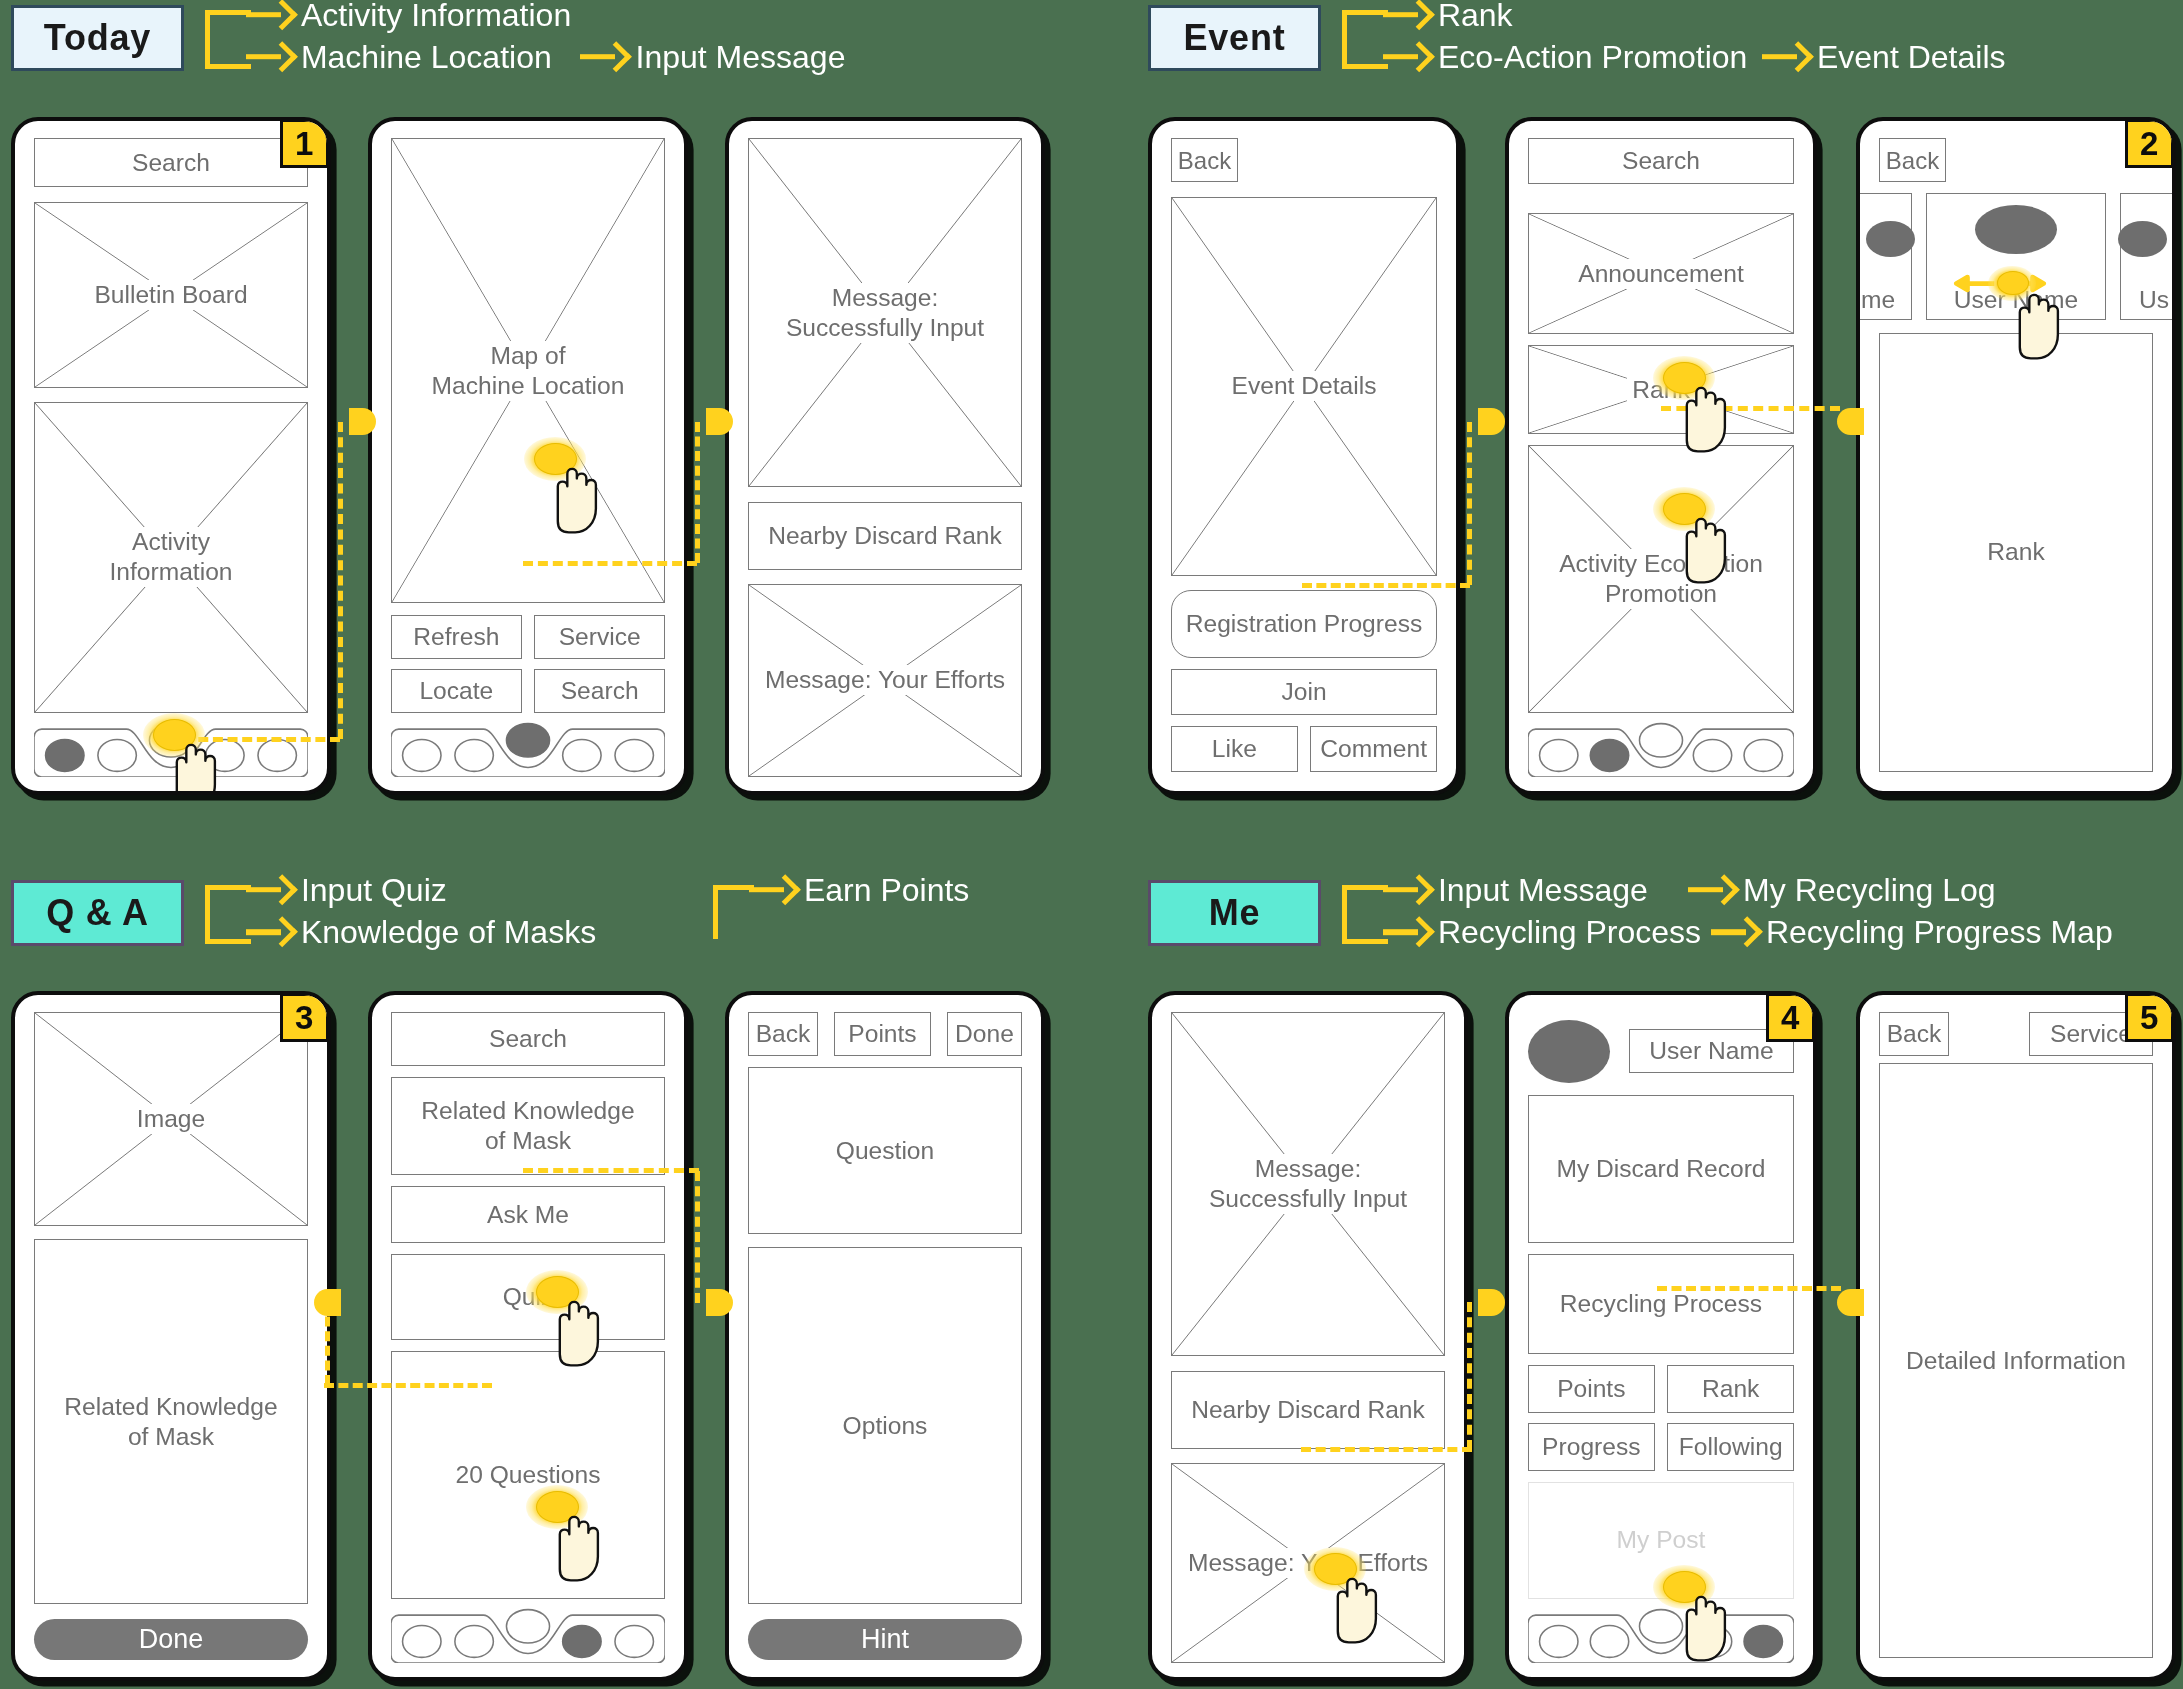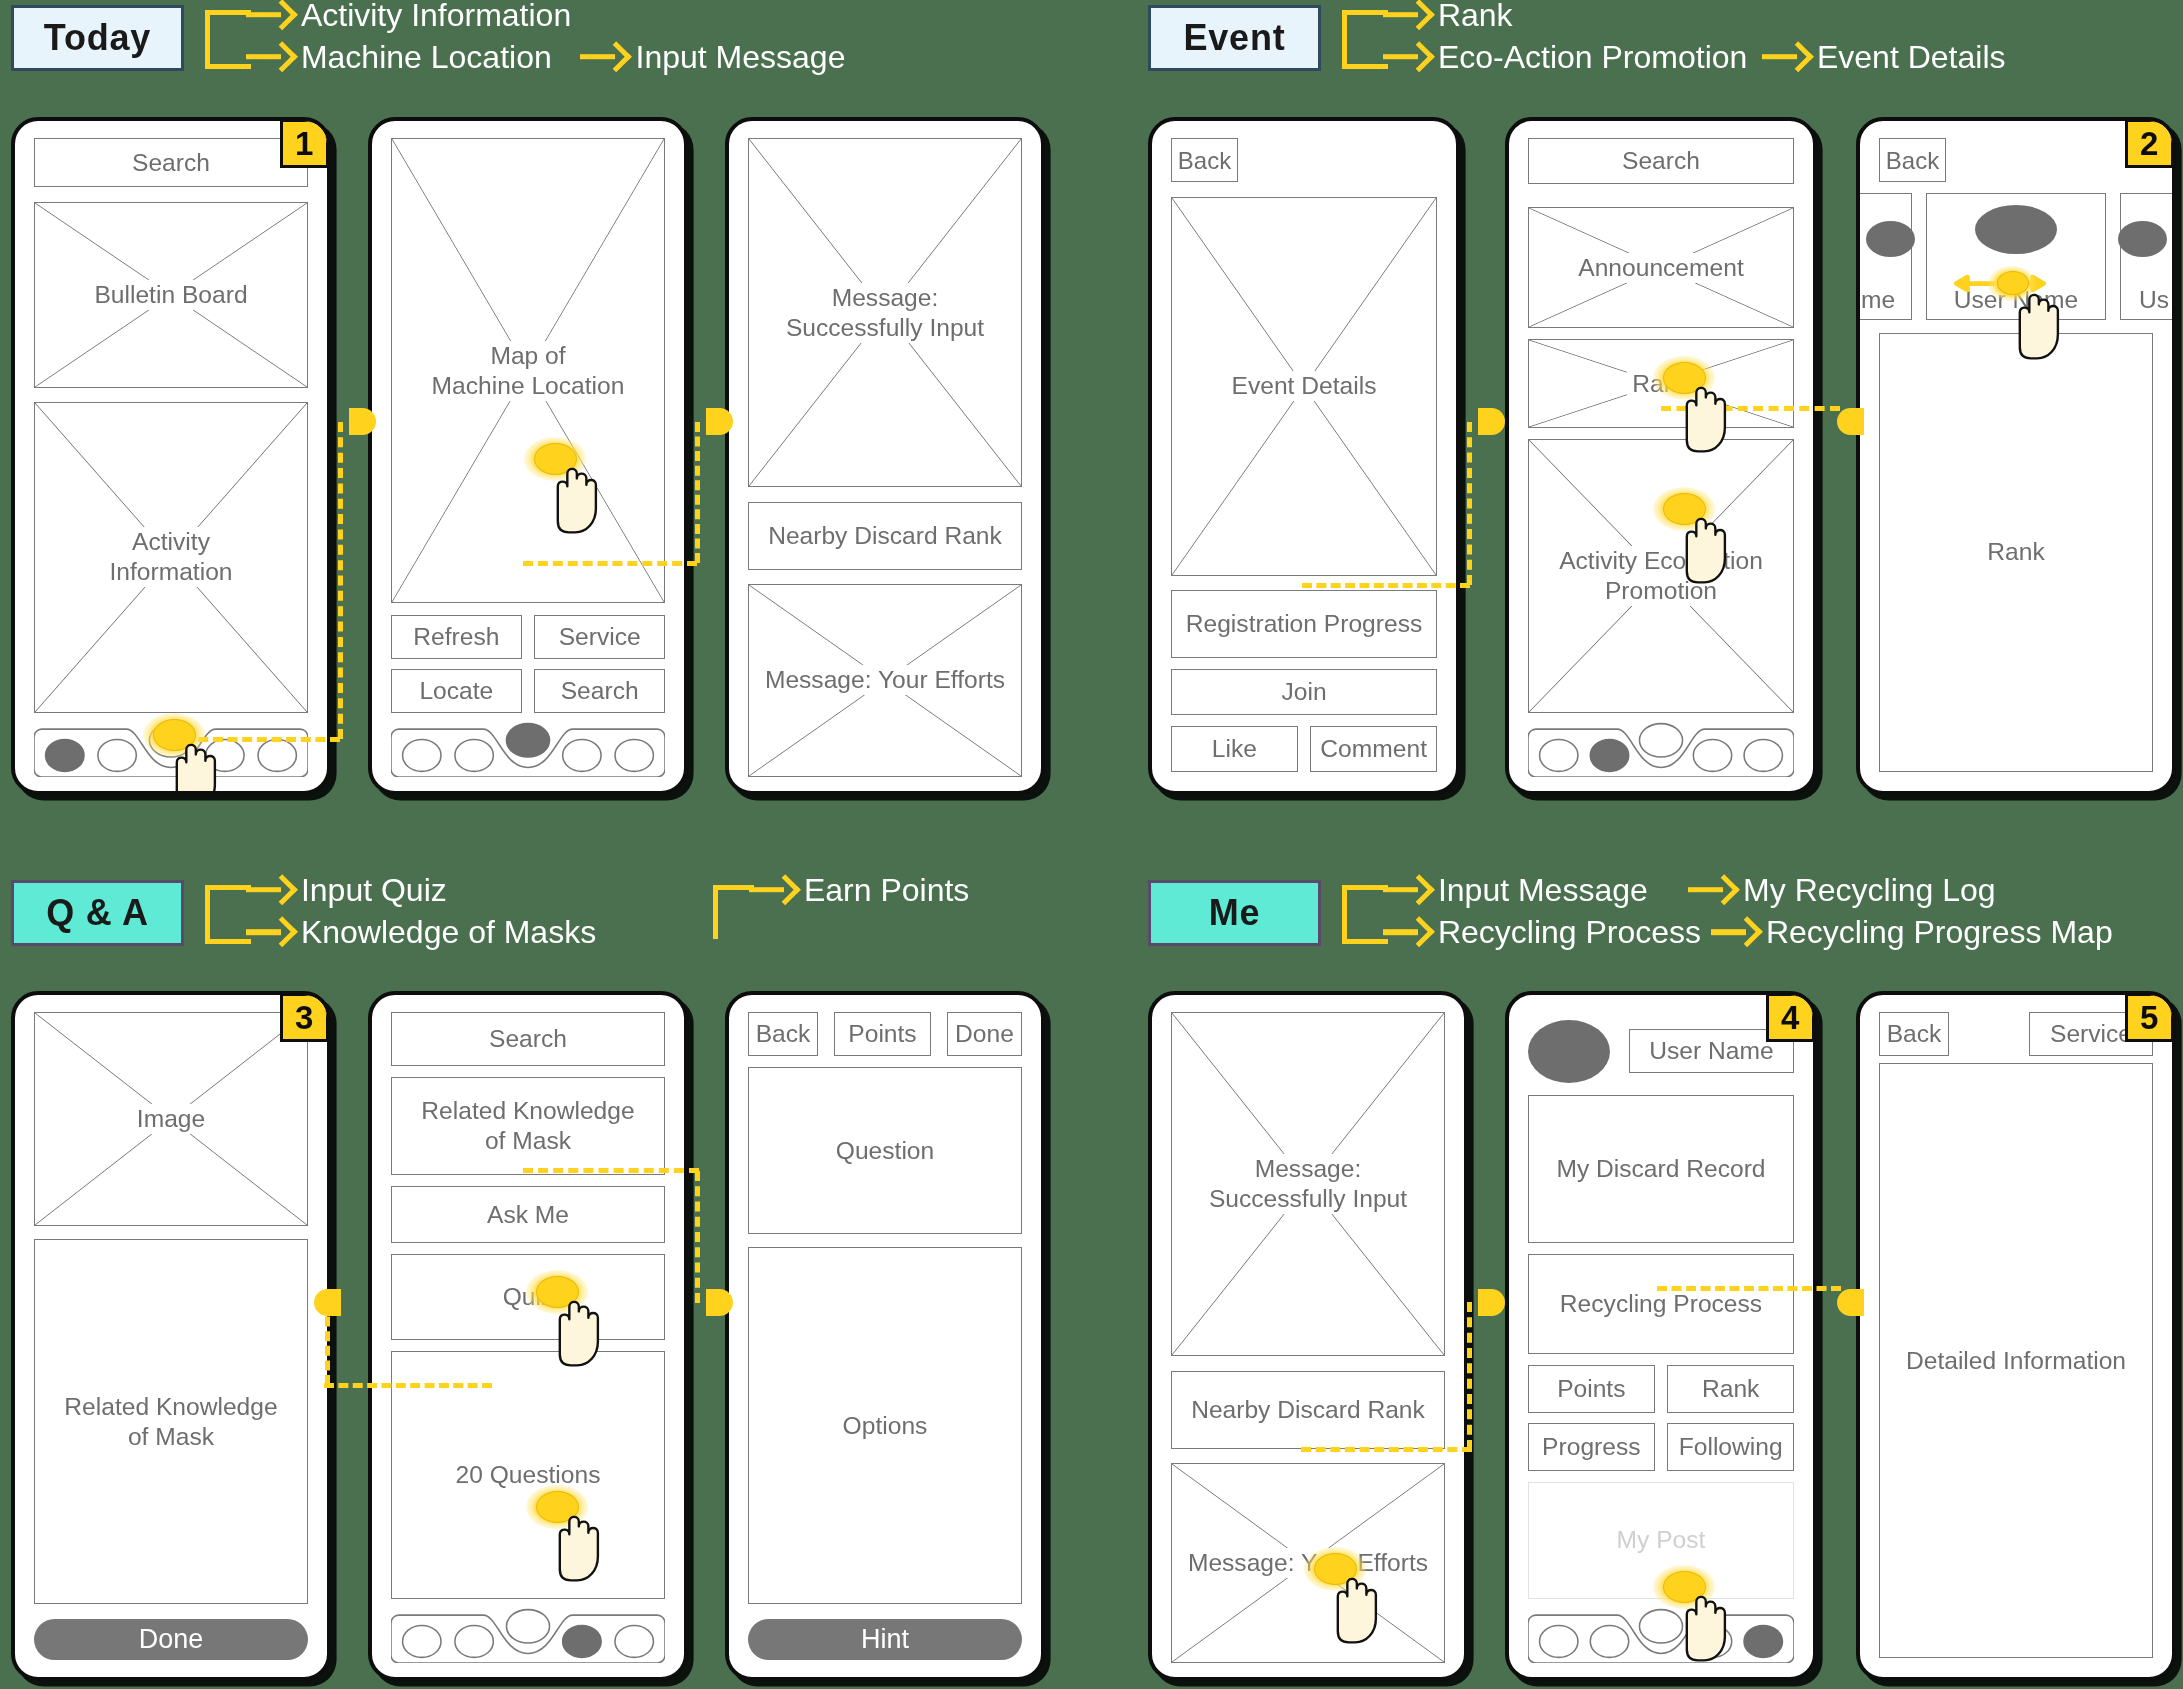--- a/index.html
+++ b/index.html
@@ -261,21 +261,21 @@
 <div class="dash h" style="left:523px;top:561px;width:174px;"></div>
 
 <div class="phone" style="left:1148px;top:117px;width:312px;height:678px;">
   <div class="screen">
     <div class="box" style="flex:0 0 44px;width:67px;font-size:24px;">
         <span>Back</span>
       </div>
     <div class="box x" style="flex:1 1 auto;margin-top:14.3px;">
         <span>Event Details</span>
       </div>
-    <div class="box" style="flex:0 0 68px;margin-top:14.3px;">
+    <div class="box" style="flex:0 0 68px;margin-top:14.3px;border-radius:20px;">
         <span>Registration Progress</span>
       </div>
     <div class="box" style="flex:0 0 46px;margin-top:11px;">
         <span>Join</span>
       </div>
     <div class="row" style="margin-top:11px;margin-bottom:4.8px;">
       <div class="box" style="height:46px;">
           <span>Like</span>
         </div>
       <div class="box" style="height:46px;justify-content:center;">
@@ -283,21 +283,21 @@
         </div>
     </div>
   </div>
 </div>
 
 <div class="phone" style="left:1505px;top:117px;width:312px;height:678px;">
   <div class="screen">
     <div class="box" style="flex:0 0 46px;">
         <span>Search</span>
       </div>
-    <div class="box x" style="flex:0 0 121px;margin-top:23px;text-align:right;">
+    <div class="box x" style="flex:0 0 121px;margin-top:29px;text-align:right;">
         <span>Announcement</span>
       </div>
     <div class="box x" style="flex:0 0 89px;margin-top:11px;">
         <span>Rank</span>
       </div>
     <div class="box x" style="flex:1 1 auto;margin-top:11px;margin-bottom:4.8px;">
         <span style="white-space:pre-line;">Activity Eco-Action
 Promotion</span>
       </div>
     <div class="navbar">

